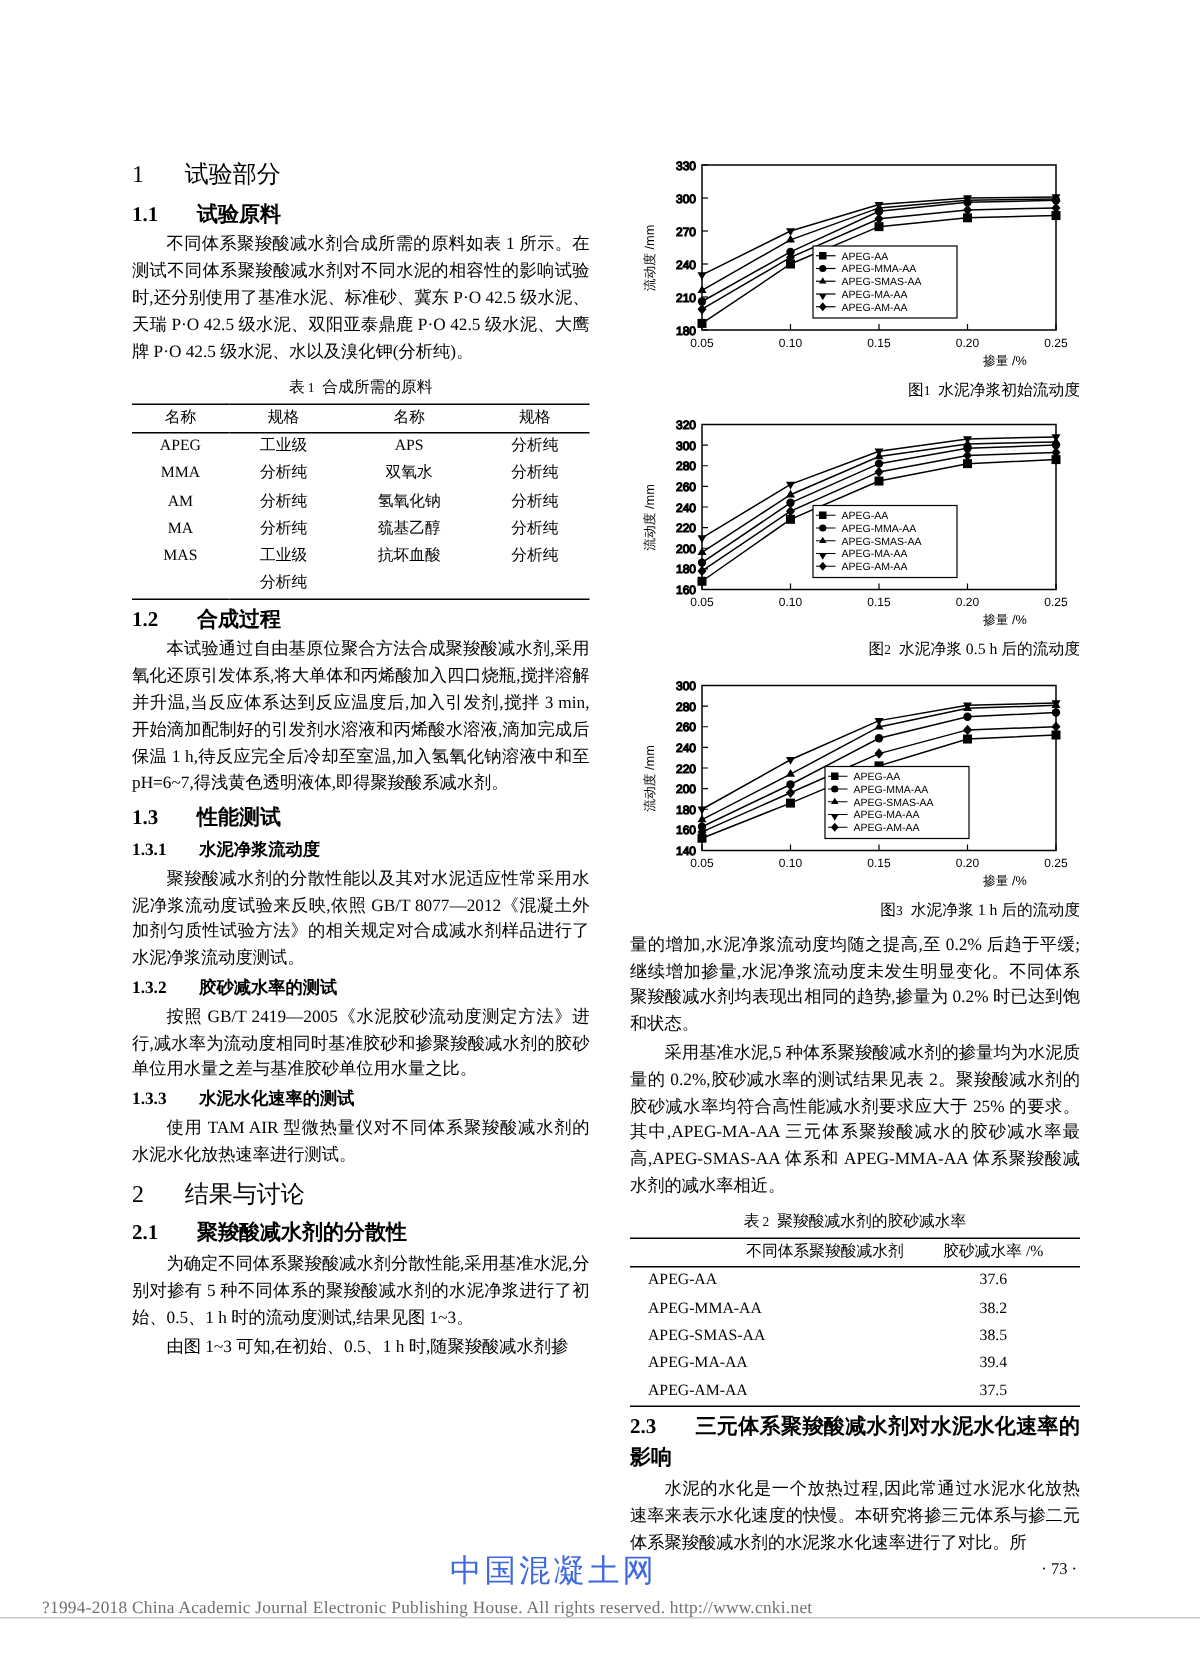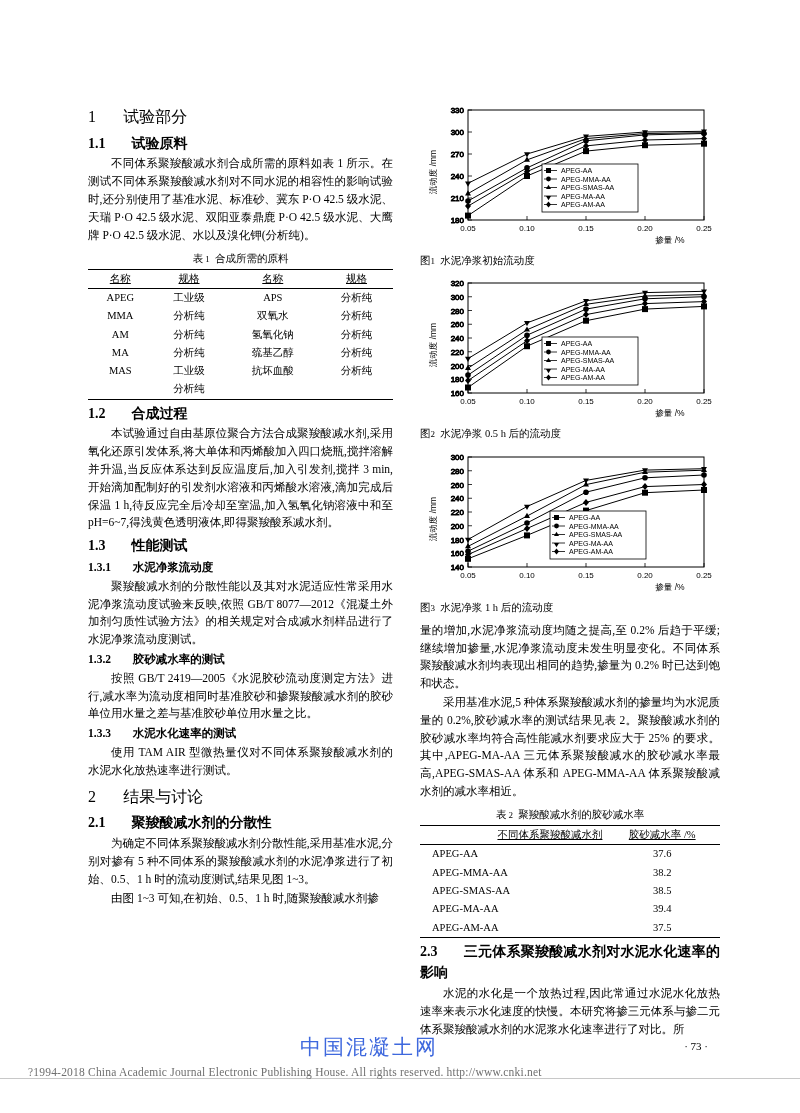--- a/index.html
+++ b/index.html
@@ -62,34 +62,33 @@
     font-size: 10.5px;
     text-align: center;
   }
   table.data th, table.data td {
     padding: 1px 2px;
     font-weight: normal;
   }
   table.data thead th {
     border-top: 1.2px solid #000;
     border-bottom: 0.8px solid #000;
-    text-decoration: underline;
   }
   table.data tbody tr:last-child td {
     border-bottom: 1.2px solid #000;
   }
   table.t2 td.left { text-align: left; padding-left: 12px; }
   table.t2 th.left { text-align: right; padding-left: 6px; margin-top: 13px; }
 
   .fig {
     margin: 2px 0 0 0;
     position: relative;
   }
   .fig-cap {
-    text-align: left;
+    text-align: right;
     font-size: 10.5px;
     margin: 1px 0 6px 0;
   }
   .fig-cap .tnum { font-size: 9px; }
   .chart-wrap { position: relative; width: 300px; height: 150px; }
   svg { display: block; }
 
   .footer-bar {
     position: absolute;
     left: 0; bottom: 0; width: 800px; height: 34px;
@@ -99,21 +98,21 @@
   .footer-text {
     position: absolute;
     left: 28px; top: 1066px;
     font-size: 11.5px;
     color: #6f6f6f;
     font-family: "Liberation Serif", serif;
     letter-spacing: 0.2px;
   }
   .pagenum {
     position: absolute;
-    right: 92px; top: 1040px;
+    right: 82px; top: 1040px;
     font-size: 11px;
   }
   .watermark {
     position: absolute;
     left: 300px; top: 1033px;
     font-size: 21px;
     color: #1d4ed8;
     font-family: "DejaVu Sans", sans-serif;
     letter-spacing: 2px;
     opacity: 0.85;

